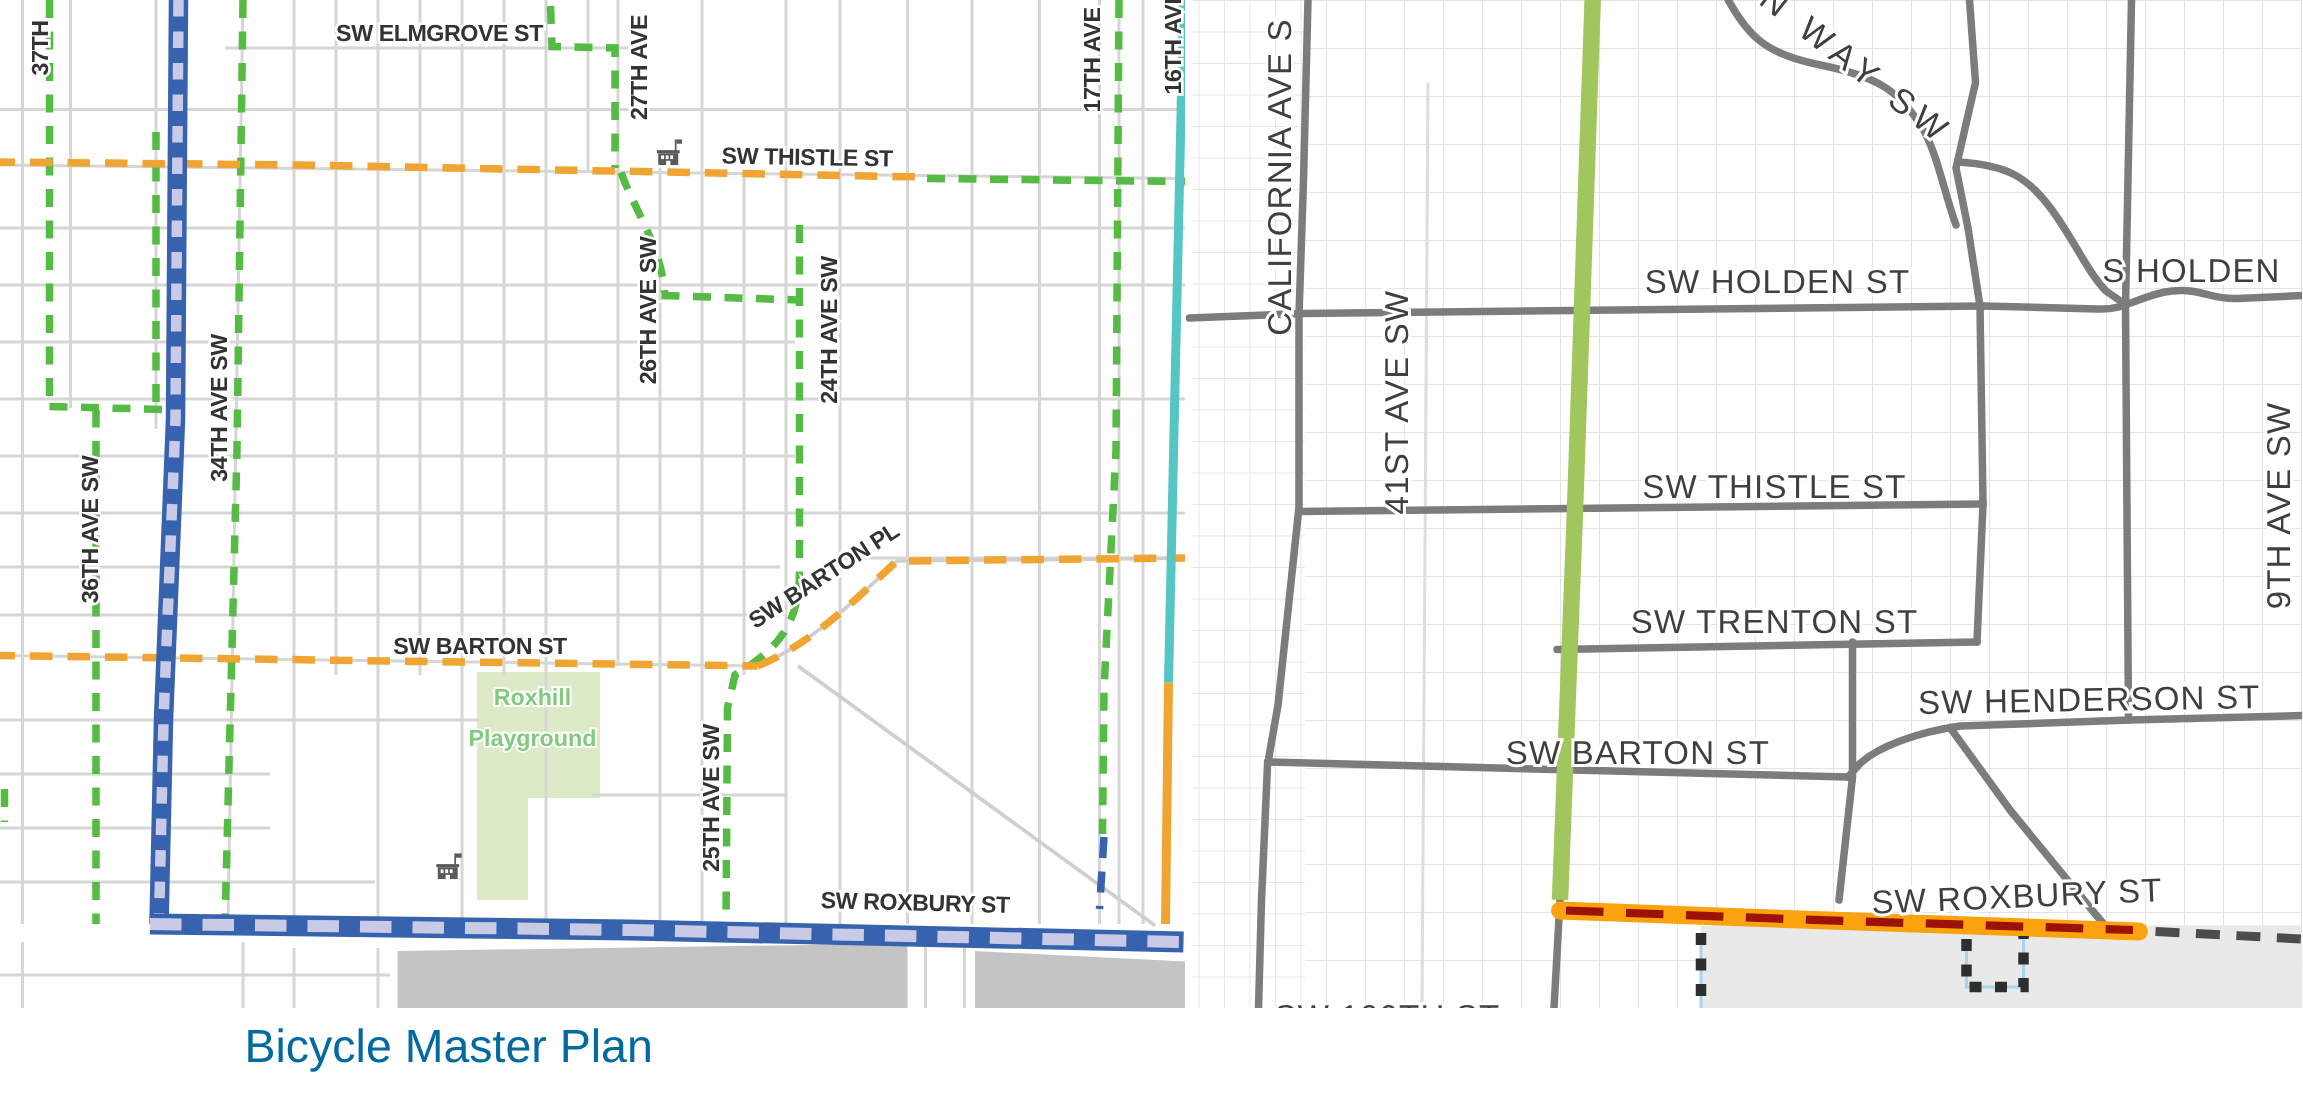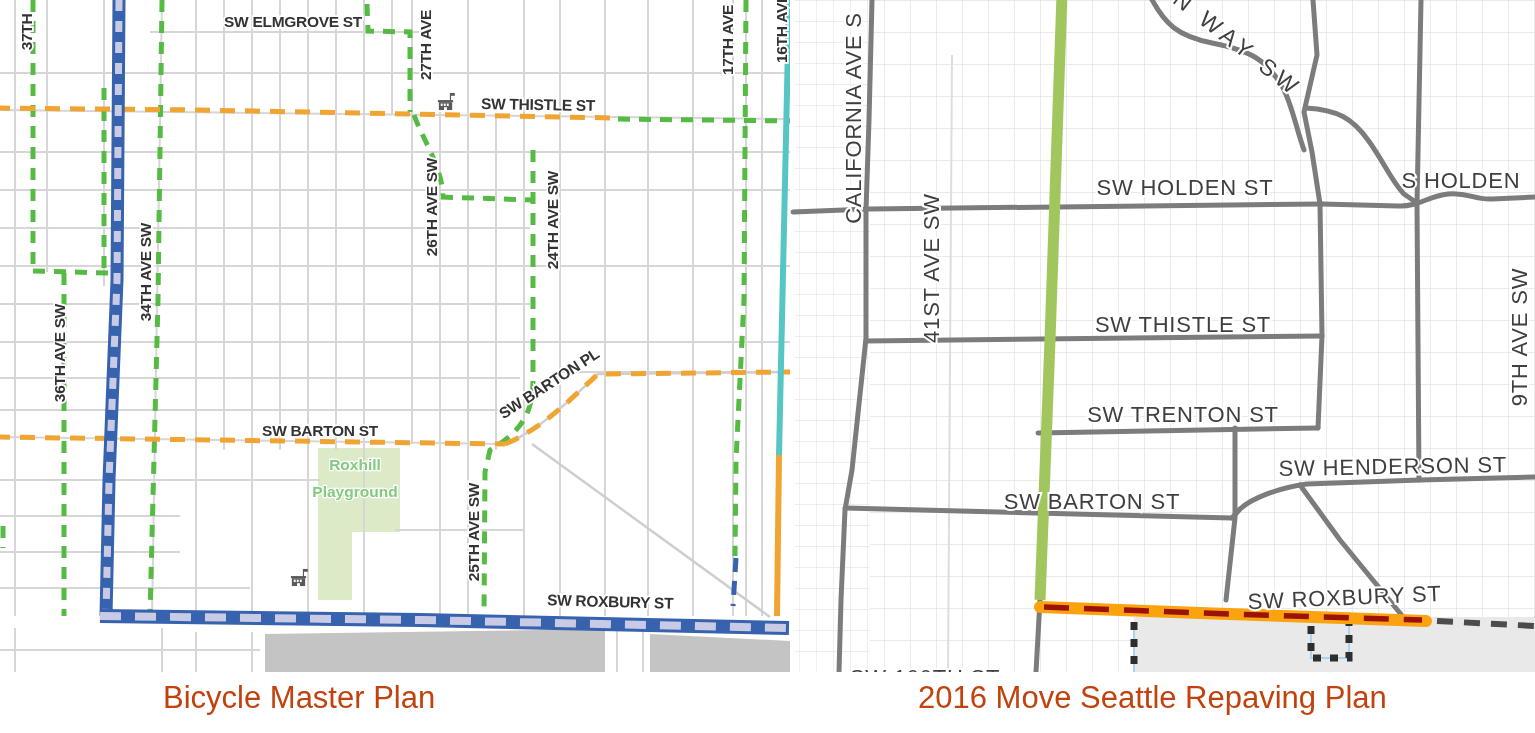--- a/index.html
+++ b/index.html
@@ -18,21 +18,21 @@
          letter-spacing:0px;stroke:#ffffff;stroke-width:2.5px;paint-order:stroke;text-anchor:middle;}
   .lbl-r{font-family:"Liberation Sans",sans-serif;font-size:22px;font-weight:400;
          letter-spacing:0.8px;fill:#3f3f3f;stroke:#ffffff;stroke-width:4px;
          paint-order:stroke;text-anchor:middle;}
   .lbl-r.curvy{letter-spacing:5px;font-size:23px;}
   .road-grid{stroke:#D6D6D6;stroke-width:2;fill:none;}
   .road-grid-sub{stroke:#DDDDDD;stroke-width:2;fill:none;}
   .diag-path{stroke:#CFCFCF;stroke-width:2.5;fill:none;}
   .arterial{fill:none;stroke-linejoin:round;stroke-linecap:round;stroke-width:5px;}
   .captions{position:absolute;top:672px;left:0;width:1535px;height:61px;background:#ffffff;}
-  .caption{position:absolute;top:8px;font-size:31px;color:#c2410c;white-space:nowrap;
+  .caption{position:absolute;top:8px;font-size:31px;color:#0369a1;white-space:nowrap;
            font-family:"Liberation Sans",sans-serif;text-align:right;}
   .caption.left{left:163px;}
   .caption.right{left:918px;}
 </style>
 </head>
 <body>
 
 <div class="canvas">
   <div class="maps">
 
@@ -227,15 +227,14 @@
         <text class="lbl-r" x="1092" y="509">SW BARTON ST</text>
         <text class="lbl-r" x="1345" y="605" transform="rotate(-2.5 1345 605)">SW ROXBURY ST</text>
         <text class="lbl-r" x="1521" y="337" dominant-baseline="middle" transform="rotate(-90 1521 337)">9TH AVE SW</text>
         <text class="lbl-r" x="925" y="685">SW 100TH ST</text>
       </g>
     </svg>
   </div>
 
   <div class="captions">
     <div class="caption left">Bicycle Master Plan</div>
-    <div class="caption right">2016 Move Seattle Repaving Plan</div>
   </div>
 </div>
 
 </body></html>

